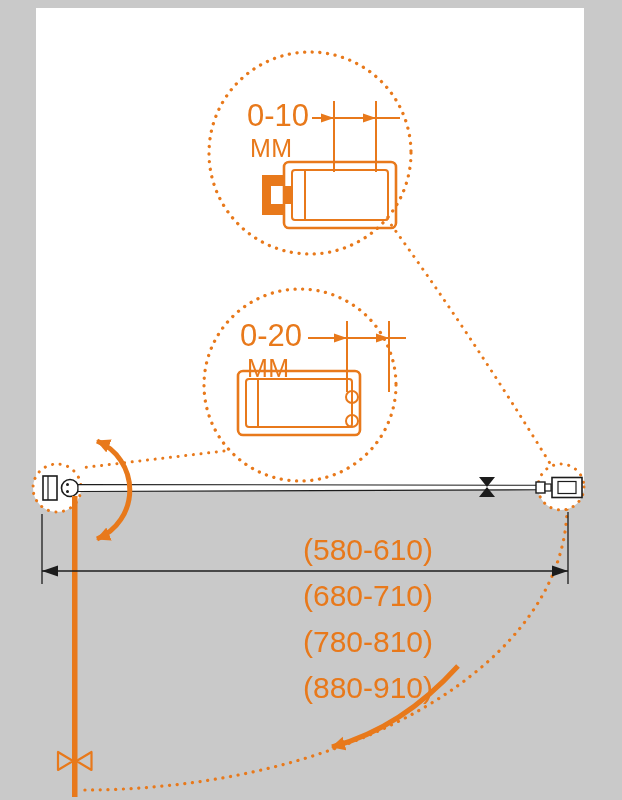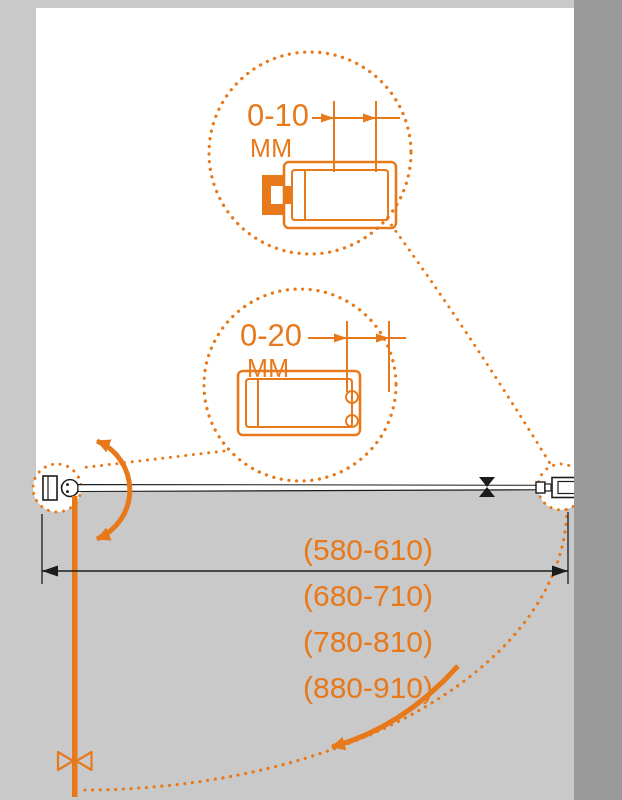--- a/index.html
+++ b/index.html
@@ -5,21 +5,21 @@
   :root{
     --accent:#e8791b;
     --bg:#c9c9c9;
     --panel:#ffffff;
     --ink:#1c1c1c;
   }
   html,body{margin:0;padding:0;}
   body{background:#9a9a9a;font-family:"Liberation Sans",sans-serif;}
   .stage{
     position:relative;
-    width:574px;height:800px;
+    width:622px;height:800px;
     background:var(--bg);
     overflow:hidden;
   }
   svg{position:absolute;left:0;top:0;display:block;}
   
   .so{stroke:var(--accent);}
   .sd{stroke:var(--ink);}
   .fo{fill:var(--accent);}
   .fd{fill:var(--ink);}
   .fw{fill:var(--panel);}

